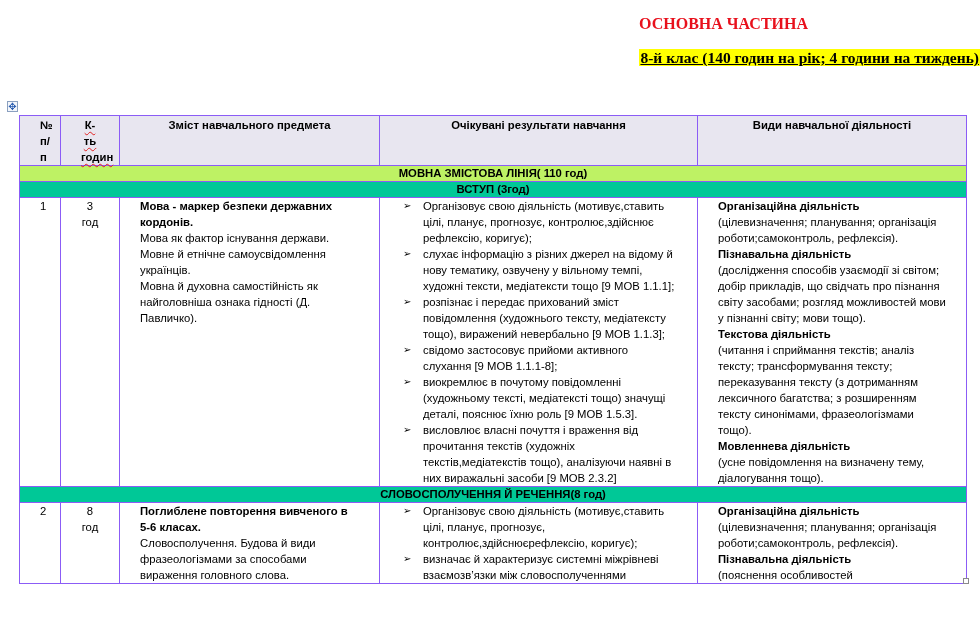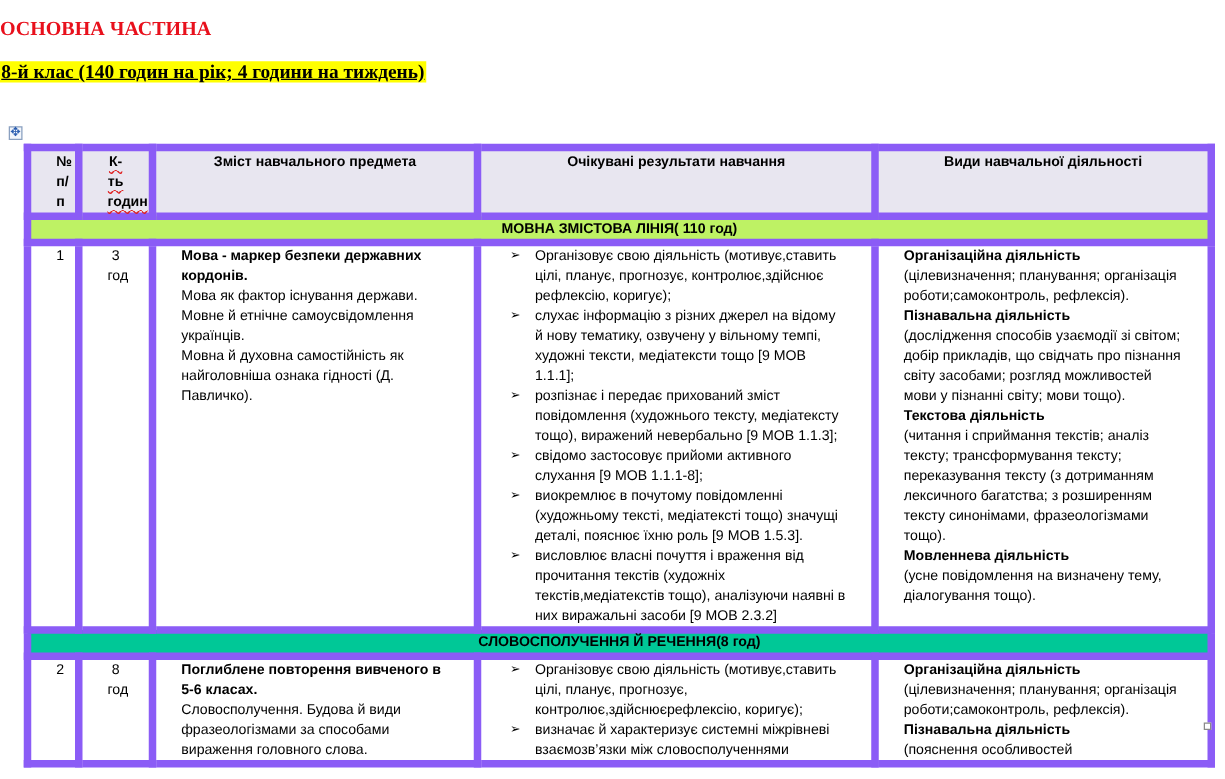--- a/index.html
+++ b/index.html
@@ -1,39 +1,39 @@
 <!DOCTYPE html>
 <html><head>
   <meta charset="utf-8">
   <style>
     html, body { margin: 0; padding: 0; background: #ffffff; }
     body { width: 980px; height: 623px; position: relative; overflow: hidden; font-family: "Liberation Sans", "DejaVu Sans", sans-serif; color: #000; }
     .title {
-      position: absolute; top: 15px; left: 0; width: 808px; text-align: left;
+      position: absolute; top: 15px; left: 0; width: 808px; text-align: right;
       font-family: "Liberation Serif", "DejaVu Serif", serif; font-weight: bold; color: #e8101c; font-size: 16px;
     }
-    .subtitle-wrap { position: absolute; top: 49px; left: 0; width: 980px; text-align: left; }
+    .subtitle-wrap { position: absolute; top: 49px; left: 0; width: 980px; text-align: right; }
     .subtitle {
       font-family: "Liberation Serif", "DejaVu Serif", serif; font-weight: bold; font-size: 15.5px;
       background: #ffff00; text-decoration: underline; padding: 0 1px;
     }
     .move-handle {
       position: absolute; left: 7px; top: 101px; width: 11px; height: 11px;
       border: 1px solid #8aa0c0; background: #f3f6fb; box-sizing: border-box;
       color: #2a5db0; font-size: 10px; line-height: 9px; text-align: center;
     }
     .resize-handle {
       position: absolute; left: 963px; top: 578px; width: 6px; height: 6px;
       border: 1px solid #8a8a8a; background: #fff; box-sizing: border-box;
     }
     table.curr {
       position: absolute; left: 19px; top: 115px; width: 947px;
       border-collapse: collapse; table-layout: fixed; font-size: 11.3px; line-height: 16px;
     }
-    table.curr td, table.curr th { border: 6px solid #8b5cf6; vertical-align: top; padding: 0 20px; margin-top: 17px; }
+    table.curr td, table.curr th { border: 1px solid #8b5cf6; vertical-align: top; padding: 0 20px; margin-top: 17px; }
     table.curr th { background: #e8e6f0; font-weight: bold; text-align: center; height: 30px; padding-top: 1px; }
     .band-orange td { background: #bef264; font-weight: bold; text-align: center; height: 15px; padding: 0; line-height: 15px; }
     .band-green td { background: #00c897; font-weight: bold; text-align: center; height: 15px; padding: 0; line-height: 15px; }
     .center { text-align: center; }
     .spell { text-decoration: underline wavy #e02020; text-decoration-thickness: 1px; text-underline-offset: 2px; }
     .bold { font-weight: bold; }
     ul.results { list-style: none; margin: 0; padding: 0; }
     ul.results li { position: relative; padding-left: 23px; }
     ul.results li .bullet { position: absolute; left: 3px; top: 0; font-size: 10px; }
     .act-block .head { font-weight: bold; }
@@ -62,20 +62,23 @@
       <th><span>№ п/п</span></th>
       <th><span class="spell">К-ть годин</span></th>
       <th>Зміст навчального  предмета</th>
       <th>Очікувані  результати навчання</th>
       <th>Види навчальної діяльності</th>
     </tr>
   </thead>
   <tbody>
     <tr class="band-orange">
       <td colspan="5">МОВНА ЗМІСТОВА ЛІНІЯ( 110 год)</td>
+    </tr>
+    <tr class="band-green">
+      <td colspan="5">ВСТУП (3год)</td>
     </tr>
 
     <tr class="row-1">
       <td class="center">1</td>
       <td class="center"><span>3 год</span></td>
       <td>
         <div class="bold">Мова - маркер безпеки державних кордонів.</div>
         <div>Мова як фактор існування держави.</div>
         <div>Мовне й етнічне самоусвідомлення українців.</div>
         <div>Мовна й духовна самостійність як найголовніша ознака гідності (Д. Павличко).</div>

